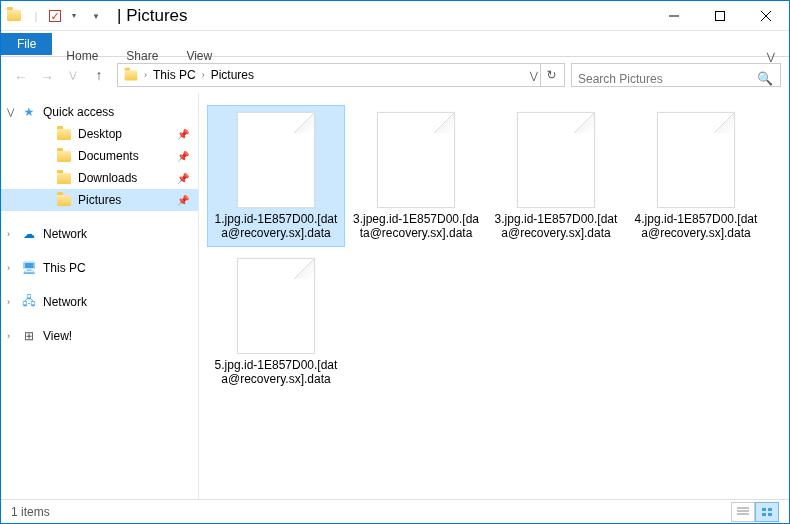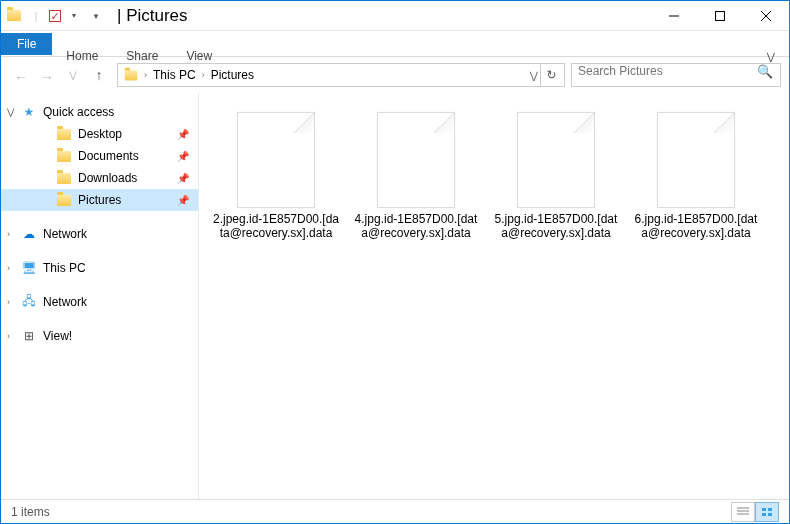--- a/index.html
+++ b/index.html
@@ -22,21 +22,21 @@
 
 .navbar { height: 36px; display: flex; align-items: center; padding: 4px 8px; gap: 6px; }
 .nav-arrows { display: flex; align-items: center; gap: 2px; }
 .nav-btn { width: 24px; height: 24px; display: flex; align-items: center; justify-content: center; color: #555; font-size: 14px; border-radius: 2px; }
 .nav-btn.disabled { color: #bbb; }
 .addrbar { flex: 1; height: 24px; border: 1px solid #ccc; display: flex; align-items: center; padding: 0 2px; font-size: 12px; }
 .addrbar .crumb { padding: 2px 4px; display: flex; align-items: center; gap: 4px; }
 .addrbar .chev { color: #666; font-size: 9px; padding: 0 2px; }
 .addrbar-spacer { flex: 1; }
 .refresh { width: 22px; display: flex; align-items: center; justify-content: center; color: #555; border-left: 1px solid #ccc; height: 100%; }
-.searchbox { width: 210px; height: 24px; border: 1px solid #ccc; display: flex; align-items: flex-start; padding: 0 6px; font-size: 12px; color: #888; }
+.searchbox { width: 210px; height: 24px; border: 1px solid #ccc; display: flex; align-items: flex-end; padding: 0 6px; font-size: 12px; color: #888; }
 .searchbox input { border: none; outline: none; flex: 1; font-size: 12px; color: #555; }
 .searchbox .mag { color: #555; font-size: 13px; }
 
 
 .main { flex: 1; display: flex; overflow: hidden; }
 
 
 .sidebar { width: 198px; border-right: 1px solid #e8e8e8; padding: 8px 0; overflow-y: auto; }
 .sb-group { margin-bottom: 12px; }
 .sb-item { height: 22px; display: flex; align-items: center; padding: 0 8px 0 20px; font-size: 12px; color: #000; gap: 6px; position: relative; }
@@ -208,35 +208,39 @@
             <span class="caret">›</span>
             <span class="sb-icon ico-catch">⊞</span>
             <span>View!</span>
           </div>
         </div>
       </div>
   </div>
 
   <div class="content">
     <div class="file-grid" id="file-grid">
-        <div class="file-item">
-          <div class="file-thumb"></div>
-          <div class="file-label">2.jpeg.id-1E857D00.[data@recovery.sx].data</div>
+        <div class="file-item selected">
+          <div class="file-thumb"></div>
+          <div class="file-label">1.jpg.id-1E857D00.[data@recovery.sx].data</div>
+        </div>
+        <div class="file-item">
+          <div class="file-thumb"></div>
+          <div class="file-label">3.jpeg.id-1E857D00.[data@recovery.sx].data</div>
+        </div>
+        <div class="file-item">
+          <div class="file-thumb"></div>
+          <div class="file-label">3.jpg.id-1E857D00.[data@recovery.sx].data</div>
         </div>
         <div class="file-item">
           <div class="file-thumb"></div>
           <div class="file-label">4.jpg.id-1E857D00.[data@recovery.sx].data</div>
         </div>
         <div class="file-item">
           <div class="file-thumb"></div>
           <div class="file-label">5.jpg.id-1E857D00.[data@recovery.sx].data</div>
-        </div>
-        <div class="file-item">
-          <div class="file-thumb"></div>
-          <div class="file-label">6.jpg.id-1E857D00.[data@recovery.sx].data</div>
         </div>
       </div>
   </div>
 
 </div>
 
 <div class="statusbar">
   <span>1 items</span>
   <div class="spacer"></div>
   <div class="view-toggle">

